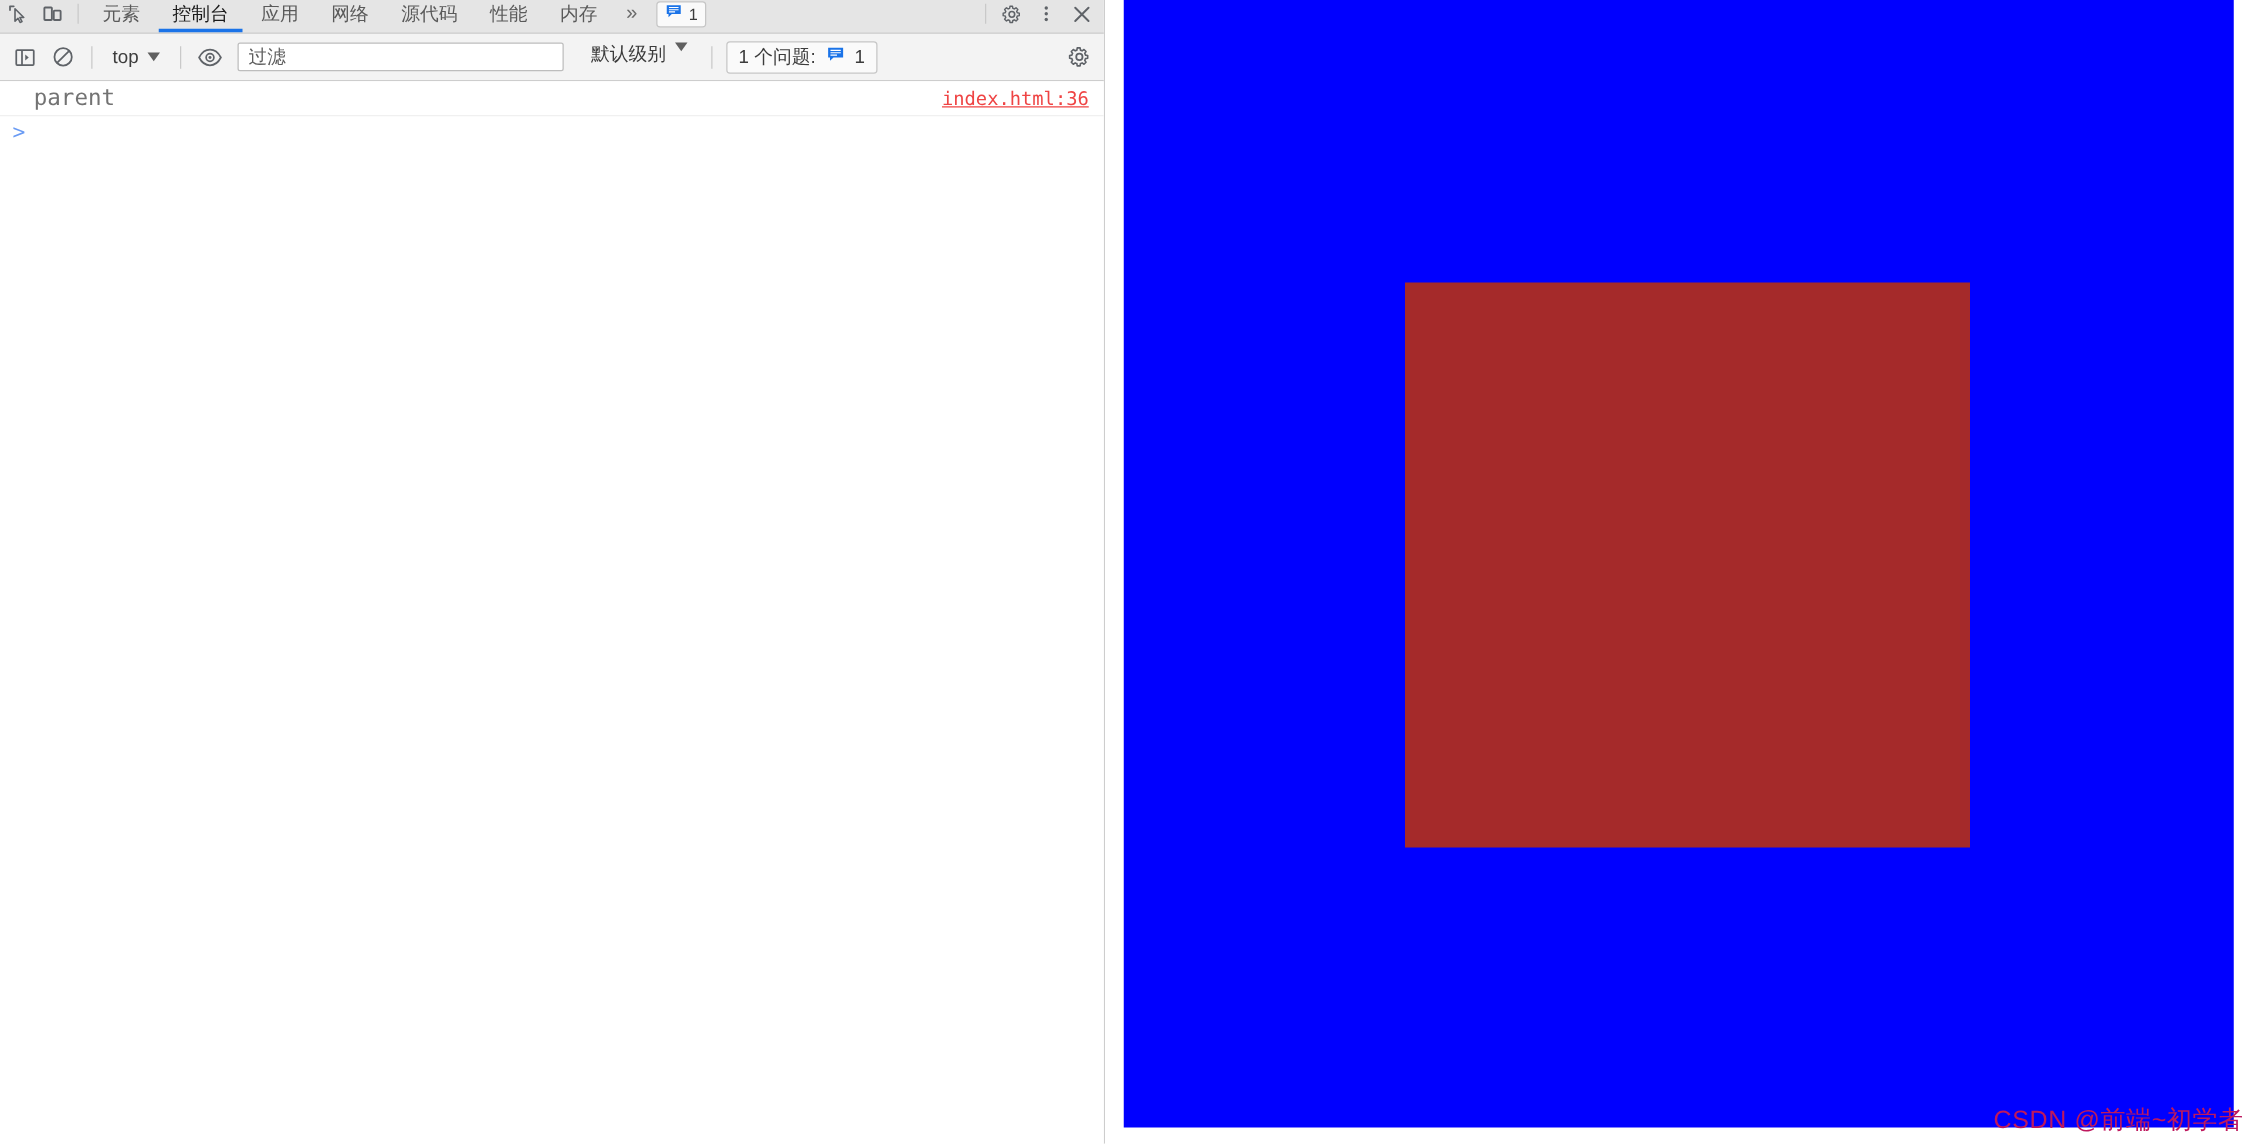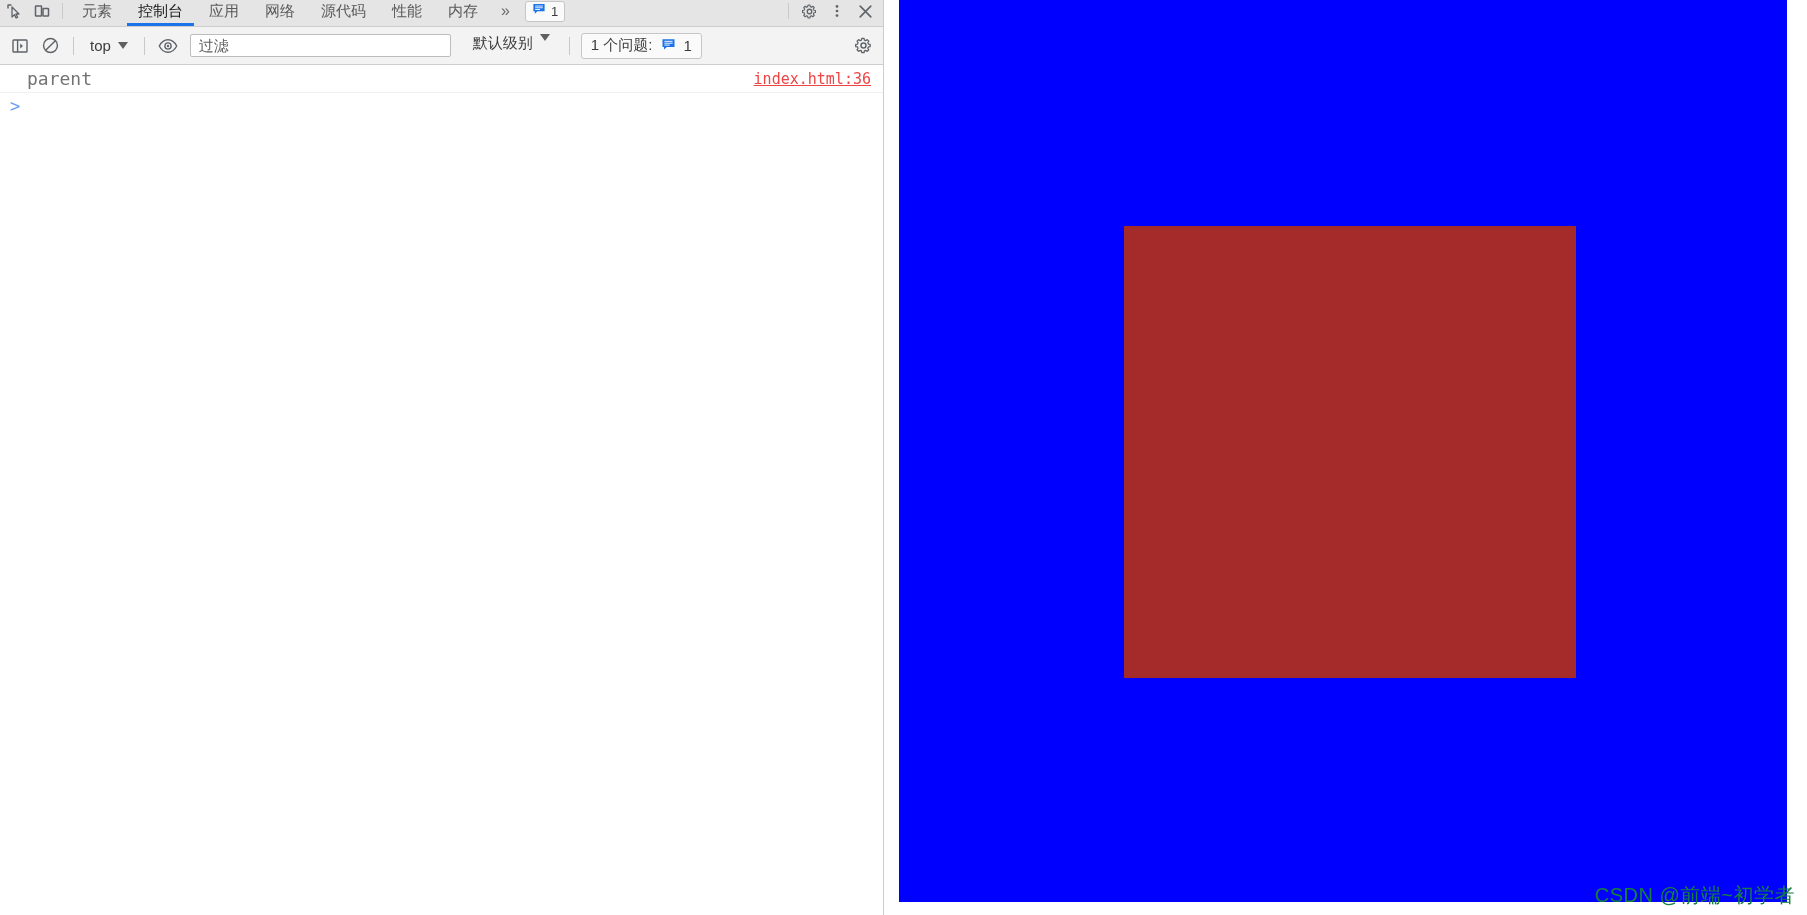--- a/index.html
+++ b/index.html
@@ -301,21 +301,21 @@
     top: 226px;
     width: 452px;
     height: 452px;
     background: #a52a2a;
   }
   #watermark {
     position: absolute;
     right: 12px;
     bottom: 6px;
     font-size: 20px;
-    color: #15803d;
+    color: #be185d;
     font-family: "Liberation Sans", sans-serif;
     white-space: nowrap;
     letter-spacing: 0.5px;
   }
 </style>
 </head>
 <body>
 
 <div id="root">
 

